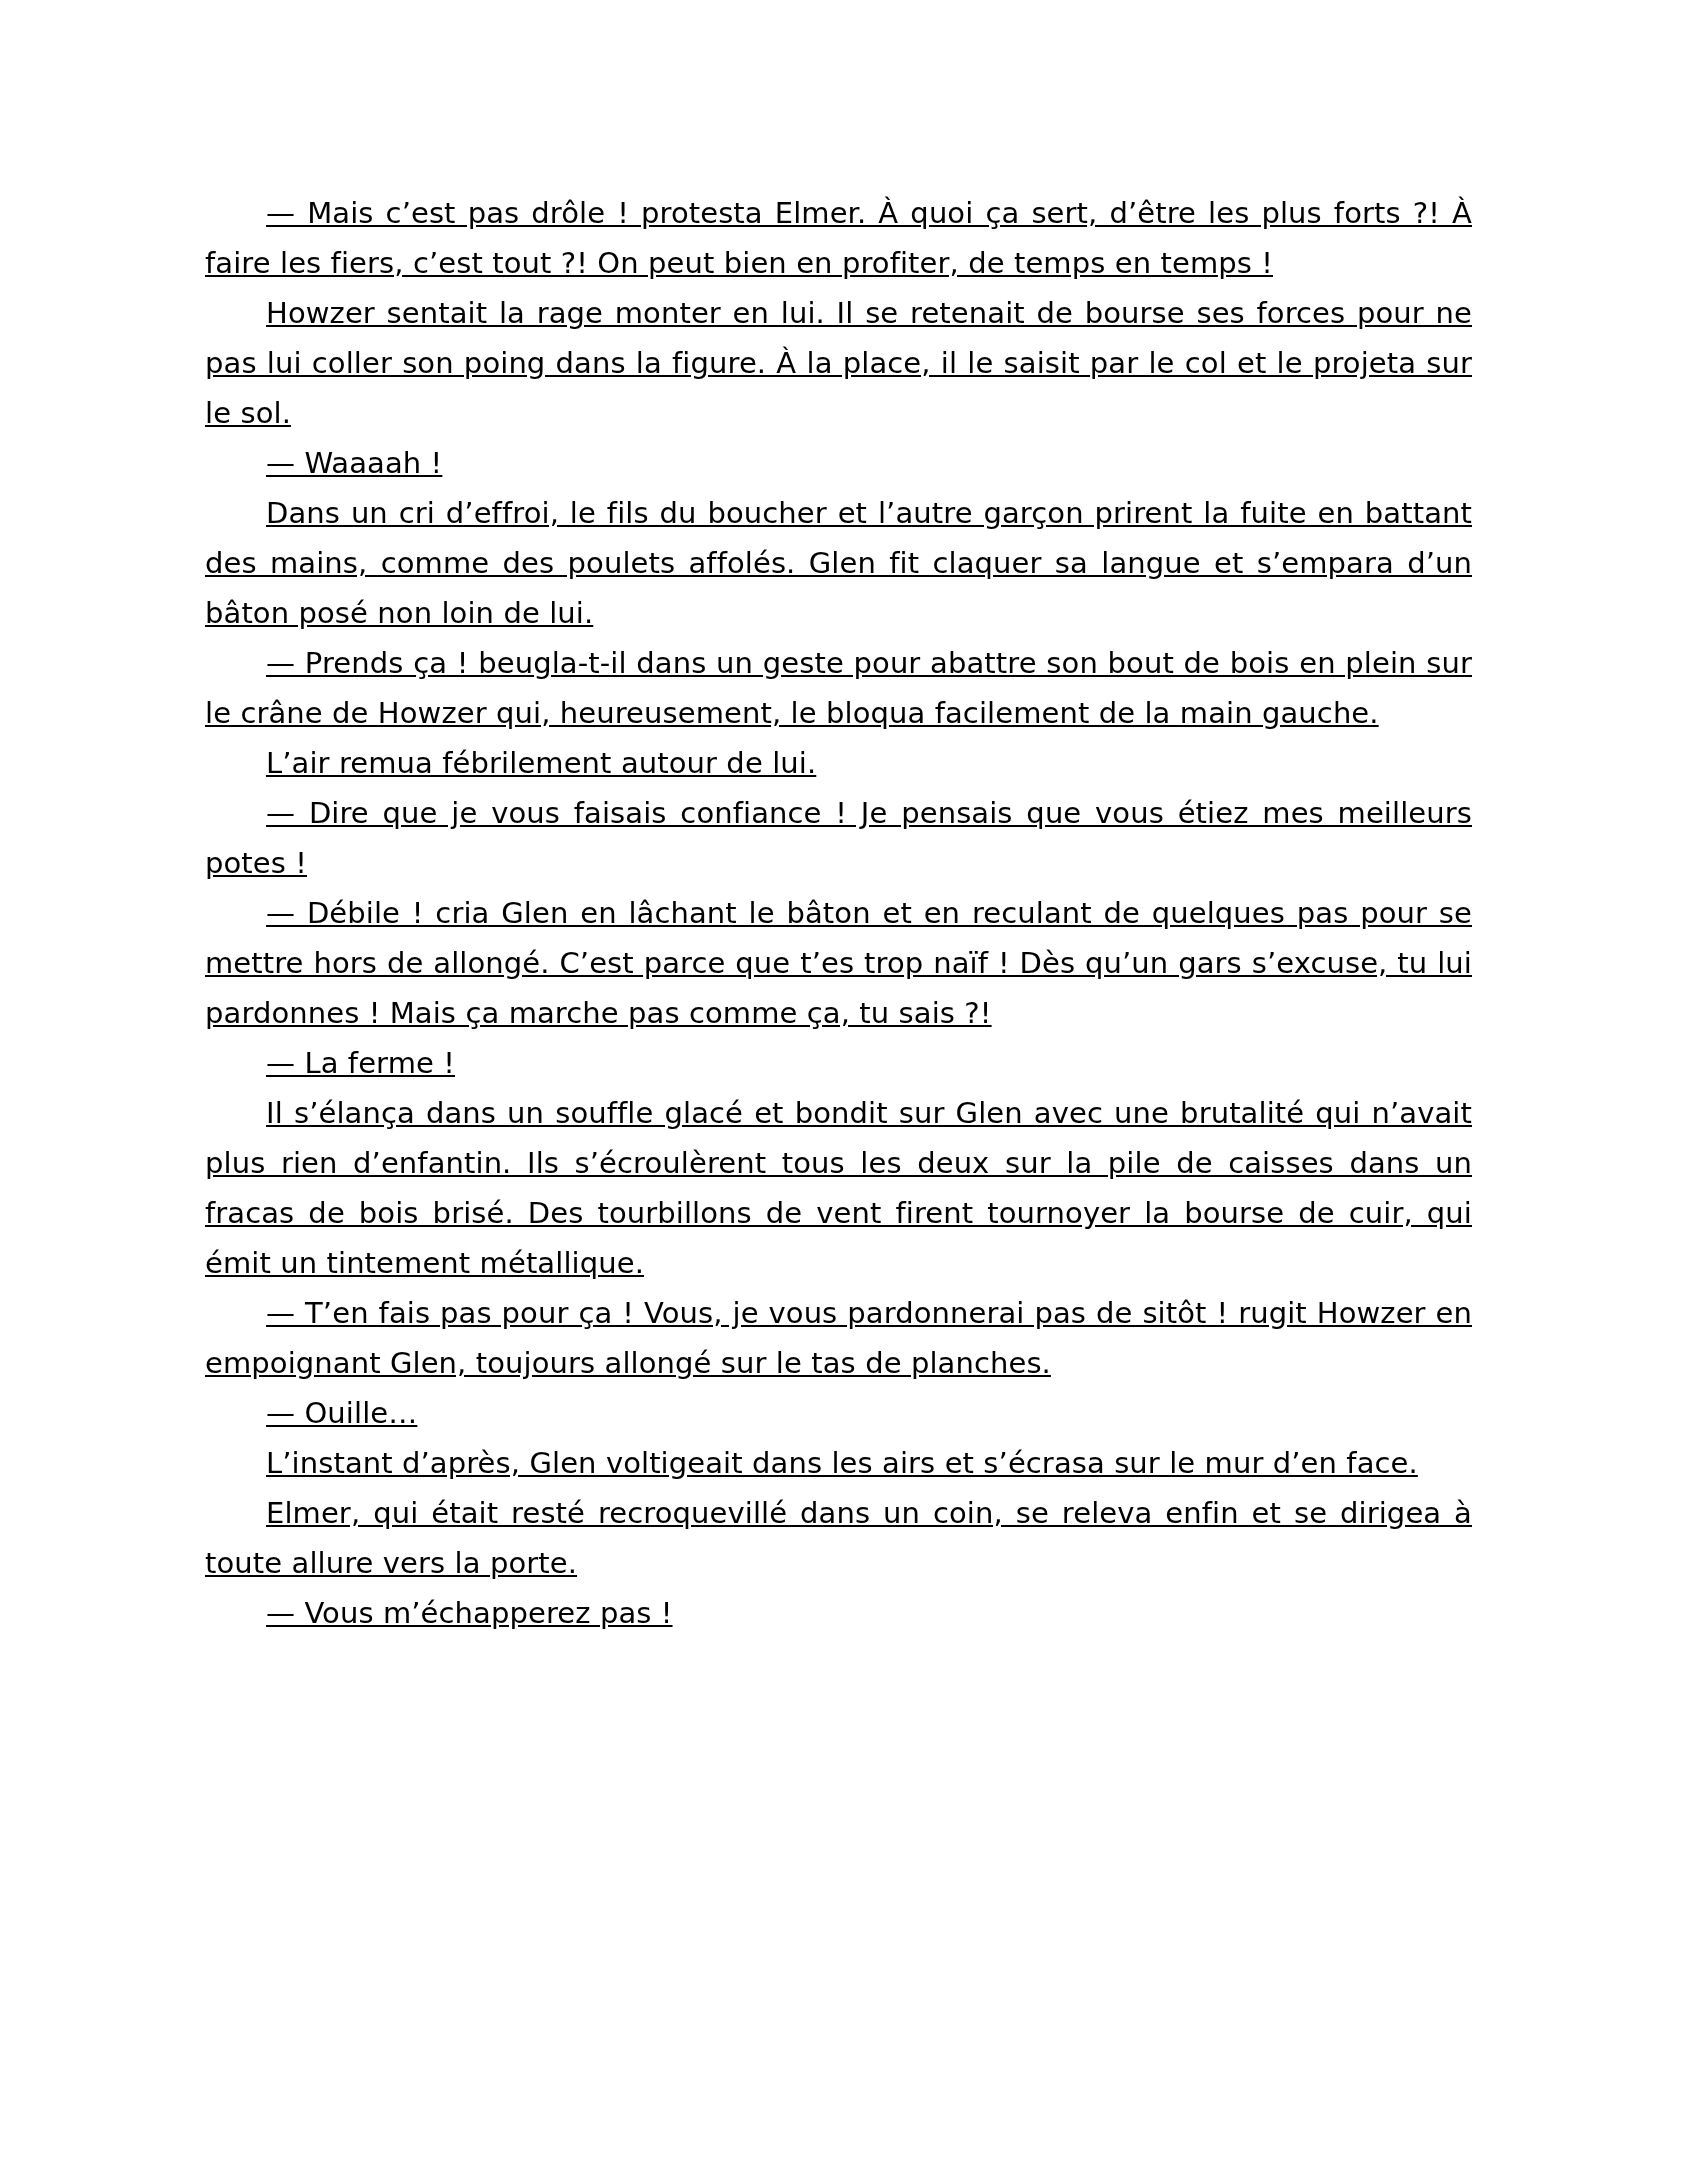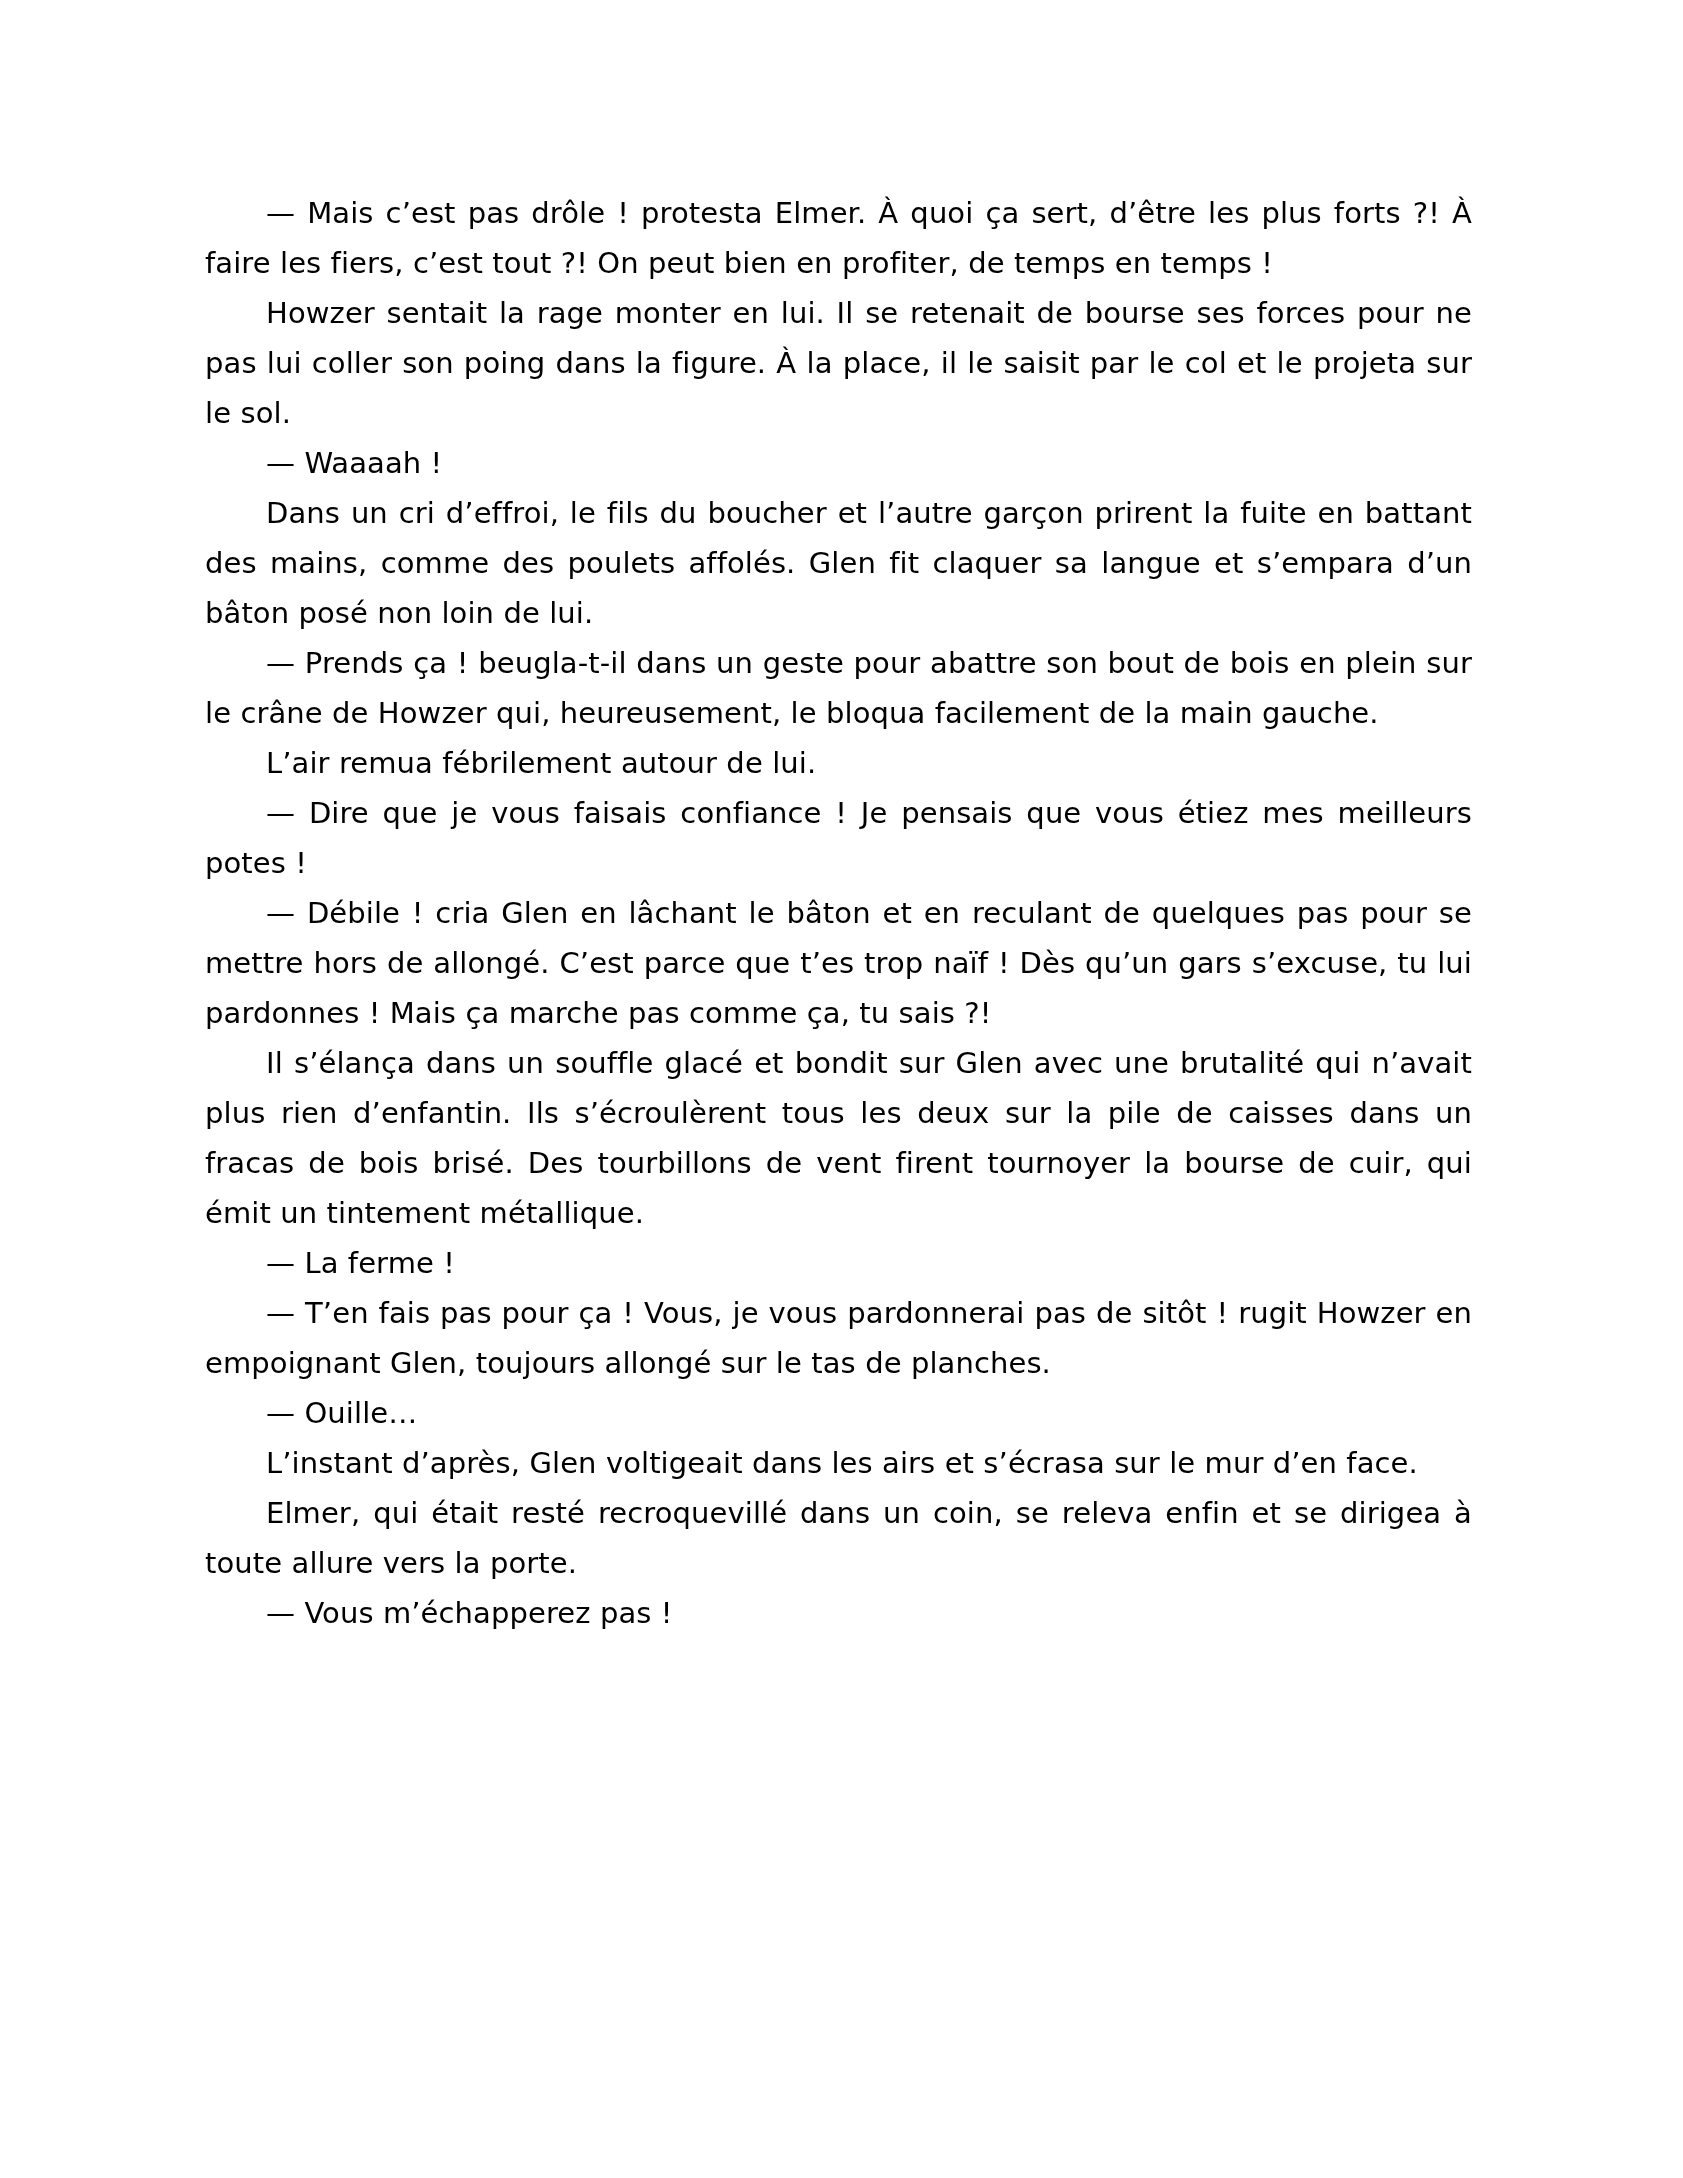--- a/index.html
+++ b/index.html
@@ -14,20 +14,21 @@
     position: relative;
     box-sizing: border-box;
     font-family: "DejaVu Sans", sans-serif;
     color: #000000;
   }
   .text-block {
     position: absolute;
     top: 188px;
     left: 205px;
     width: 1267px;
+    text-decoration: underline;
   }
   .para {
     margin: 0;
     font-size: 29px;
     line-height: 50px;
     text-align: justify;
     text-indent: 61px;
     letter-spacing: 0.1px;
     word-spacing: 0px;
     -webkit-hyphens: none;
@@ -43,22 +44,22 @@
 <div class="page">
   <div class="text-block">
     <p class="para last-line-left">— Mais c’est pas drôle ! protesta Elmer. À quoi ça sert, d’être les plus forts ?! À faire les fiers, c’est tout ?! On peut bien en profiter, de temps en temps !</p>
     <p class="para last-line-left">Howzer sentait la rage monter en lui. Il se retenait de bourse ses forces pour ne pas lui coller son poing dans la figure. À la place, il le saisit par le col et le projeta sur le sol.</p>
     <p class="para last-line-left">— Waaaah !</p>
     <p class="para last-line-left">Dans un cri d’effroi, le fils du boucher et l’autre garçon prirent la fuite en battant des mains, comme des poulets affolés. Glen fit claquer sa langue et s’empara d’un bâton posé non loin de lui.</p>
     <p class="para last-line-left">— Prends ça ! beugla-t-il dans un geste pour abattre son bout de bois en plein sur le crâne de Howzer qui, heureusement, le bloqua facilement de la main gauche.</p>
     <p class="para last-line-left">L’air remua fébrilement autour de lui.</p>
     <p class="para last-line-left">— Dire que je vous faisais confiance ! Je pensais que vous étiez mes meilleurs potes !</p>
     <p class="para last-line-left">— Débile ! cria Glen en lâchant le bâton et en reculant de quelques pas pour se mettre hors de allongé. C’est parce que t’es trop naïf ! Dès qu’un gars s’excuse, tu lui pardonnes ! Mais ça marche pas comme ça, tu sais ?!</p>
+    <p class="para last-line-left">— La ferme !</p>
     <p class="para last-line-left">Il s’élança dans un souffle glacé et bondit sur Glen avec une brutalité qui n’avait plus rien d’enfantin. Ils s’écroulèrent tous les deux sur la pile de caisses dans un fracas de bois brisé. Des tourbillons de vent firent tournoyer la bourse de cuir, qui émit un tintement métallique.</p>
-    <p class="para last-line-left">— La ferme !</p>
     <p class="para last-line-left">— T’en fais pas pour ça ! Vous, je vous pardonnerai pas de sitôt ! rugit Howzer en empoignant Glen, toujours allongé sur le tas de planches.</p>
     <p class="para last-line-left">— Ouille…</p>
     <p class="para last-line-left">L’instant d’après, Glen voltigeait dans les airs et s’écrasa sur le mur d’en face.</p>
     <p class="para last-line-left">Elmer, qui était resté recroquevillé dans un coin, se releva enfin et se dirigea à toute allure vers la porte.</p>
     <p class="para last-line-left">— Vous m’échapperez pas !</p>
   </div>
 </div>
 
 
 </body></html>

